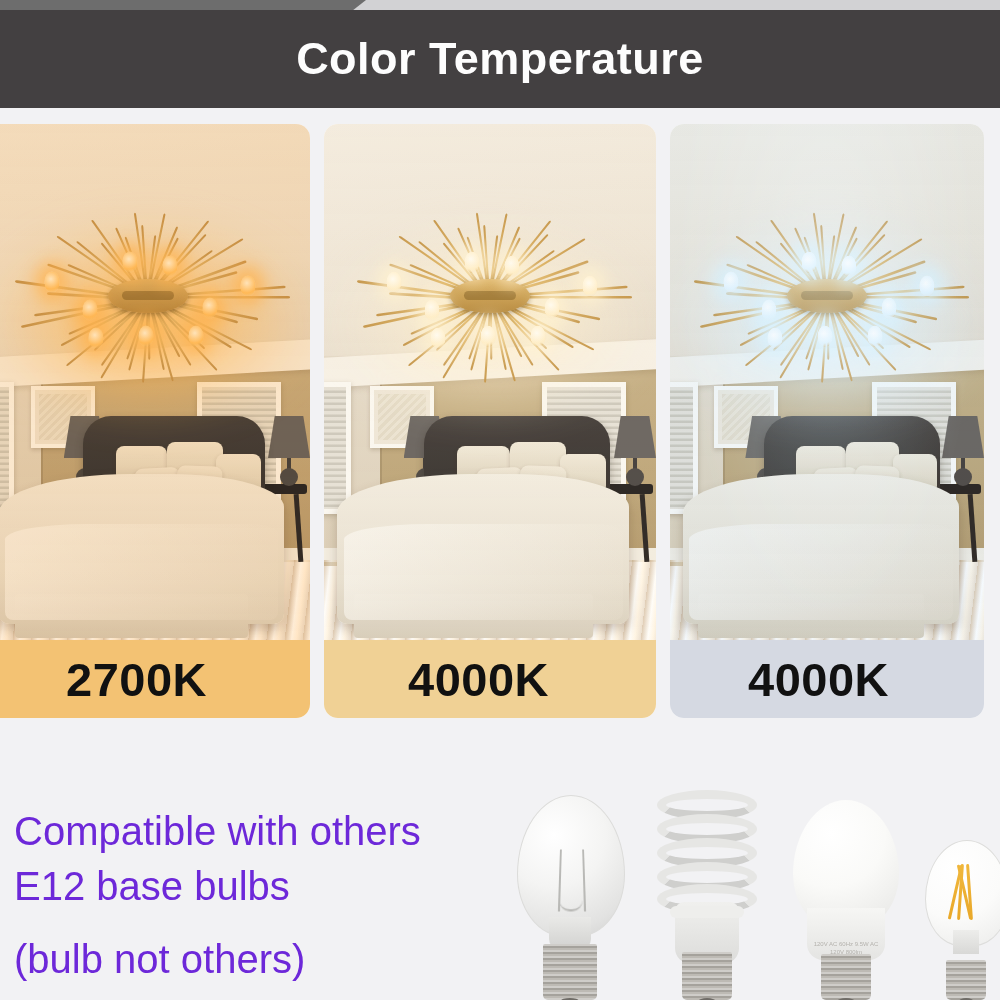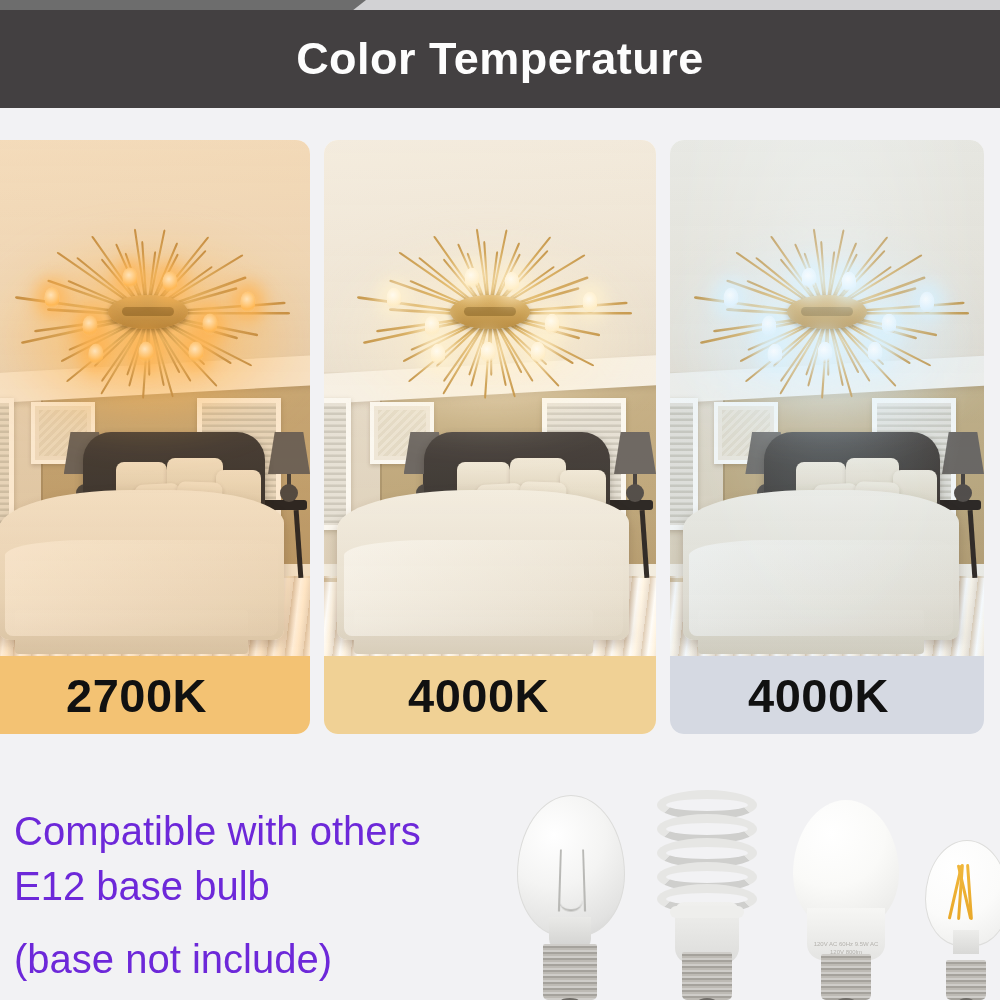--- a/index.html
+++ b/index.html
@@ -13,21 +13,21 @@
   #header-area{position:absolute;left:0;top:0;width:1000px;height:118px;}
   .top-strip{position:absolute;left:0;top:0;width:1000px;height:11px;background:#6d6d6d;}
   .top-accent{position:absolute;top:0;left:352px;width:648px;height:11px;
               background:#d2d2d4;
               clip-path:polygon(14px 0,100% 0,100% 100%,0 100%);}
   .title-bar{position:absolute;left:0;top:10px;width:1000px;height:98px;
              background:#434041;display:flex;align-items:center;justify-content:center;}
   .title-bar h1{margin:0;color:#fdfdfd;font-size:45px;font-weight:bold;letter-spacing:.5px;}
 
   
-  #panel-row{position:absolute;left:0;top:140px;width:1000px;height:594px;}
+  #panel-row{position:absolute;left:0;top:124px;width:1000px;height:594px;}
   .panel{position:absolute;top:0;height:594px;overflow:hidden;background:#fff;}
   .panel.p1{left:-14px;width:324px;border-radius:0 14px 14px 0;}
   .panel.p2{left:324px;width:332px;border-radius:14px;}
   .panel.p3{left:670px;width:314px;border-radius:14px;}
 
   
   .scene{position:absolute;left:0;top:0;width:100%;height:516px;overflow:hidden;}
 
   .ceiling{position:absolute;left:-6%;top:0;width:112%;height:268px;
            background:linear-gradient(170deg,#f4efe6 0%,#efe8dc 55%,#e3dacb 100%);}
@@ -561,22 +561,22 @@
     </div>
     <div class="label-bar" style="background: rgb(213, 217, 226);">
       <span style="color: rgb(17, 17, 17);">4000K</span>
     </div>
   </div>
 </div>
 
 <div id="bottom">
   <div id="compat-text">
     <p>Compatible with others</p>
-    <p>E12 base bulb</p>
-    <p class="gap">(base not include)</p>
+    <p>E12 base bulbs</p>
+    <p class="gap">(bulb not others)</p>
   </div>
 
   <div id="bulb-figs">
 
     <div class="figure" id="fig-incandescent">
       <div class="glass"></div>
       <div class="fil"></div>
       <div class="neck"></div>
       <div class="screw"></div>
 

